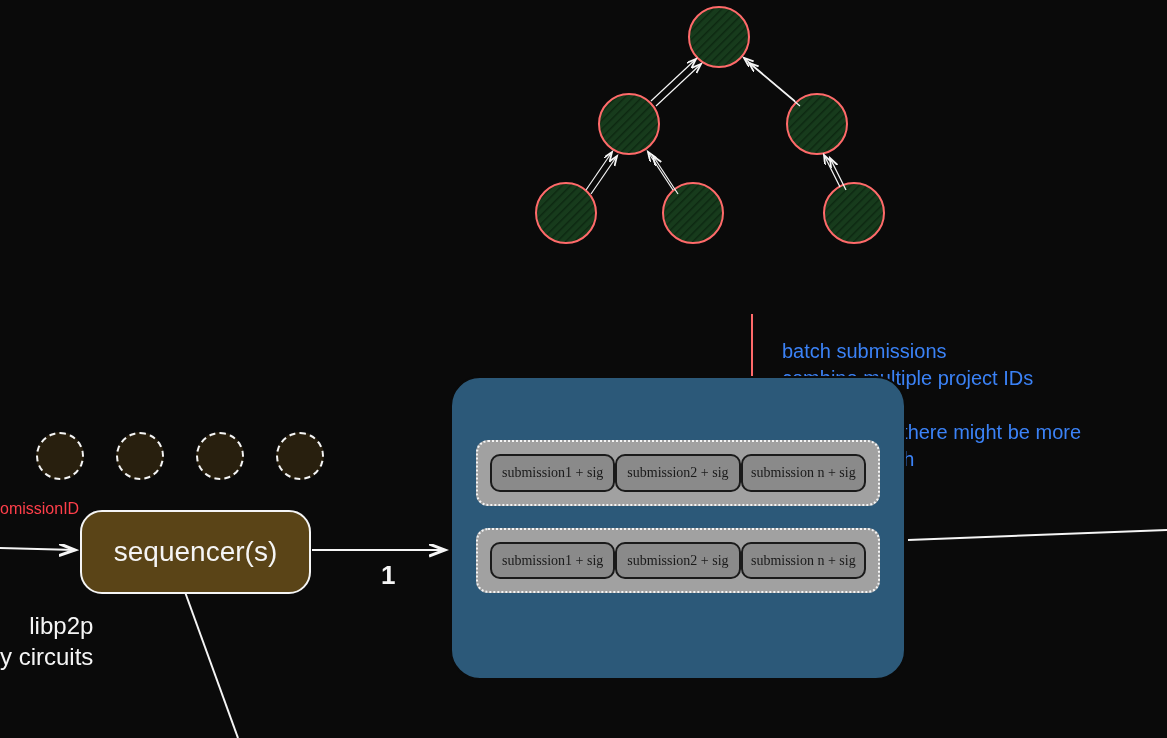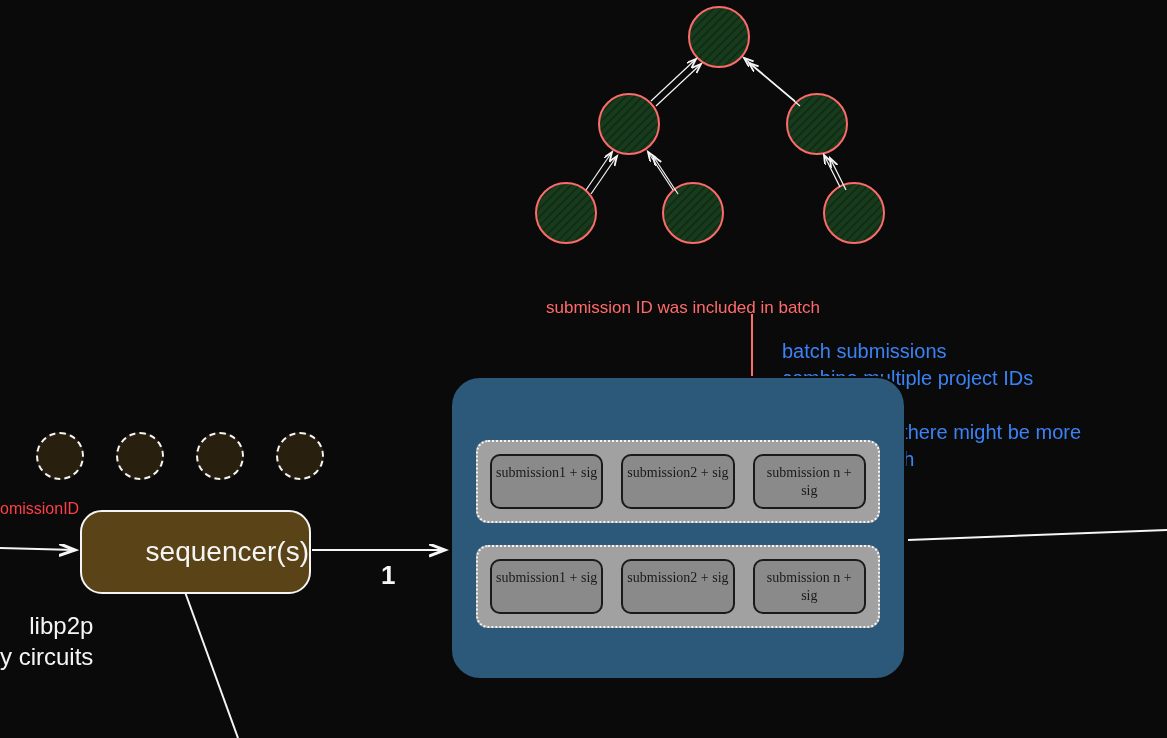--- a/index.html
+++ b/index.html
@@ -44,21 +44,21 @@
     position: absolute;
     left: 80px;
     top: 510px;
     width: 227px;
     height: 80px;
     background: #5a4417;
     border: 2px solid #f5f5f5;
     border-radius: 22px;
     display: flex;
     align-items: center;
-    justify-content: flex-end;
+    justify-content: center;
     font-size: 28px;
     color: #f5f5f5;
   }
   .dashed-dot {
     position: absolute;
     width: 44px;
     height: 44px;
     border: 2px dashed #f5f5f5;
     border-radius: 50%;
     background: #281f0e;
@@ -101,21 +101,21 @@
     display: flex;
     flex-direction: column;
     gap: 22px;
   }
   .batch-row {
     background: #a1a1a1;
     border: 2px dotted #f5f5f5;
     border-radius: 12px;
     padding: 12px 12px;
     display: flex;
-    gap: 18px;
+    gap: 0;
     justify-content: space-between;
   }
   .sub-box {
     background: #8a8a8a;
     border: 2px solid #1a1a1a;
     border-radius: 10px;
     flex: 1;
     text-align: center;
     font-size: 14px;
     color: #1a1a1a;
@@ -180,21 +180,20 @@
     <line x1="185" y1="592" x2="238" y2="738" stroke="#f5f5f5" stroke-width="2"></line>
   </svg>
 
   <div class="dashed-dot" style="left:36px; top:432px;"></div>
   <div class="dashed-dot" style="left:116px; top:432px;"></div>
   <div class="dashed-dot" style="left:196px; top:432px;"></div>
   <div class="dashed-dot" style="left:276px; top:432px;"></div>
 
   <div class="merkle-caption">
     <br>
-    <span>submission ID was included in batch</span>
   </div>
 
   <div class="batch-caption">
     <span>batch submissions</span><br>
     <span>combine multiple project IDs</span><br><br>
     <span>per epoch ID there might be more</span><br>
     <span>than one batch</span>
   </div>
 
   <div class="submission-id-label">omissionID</div>

